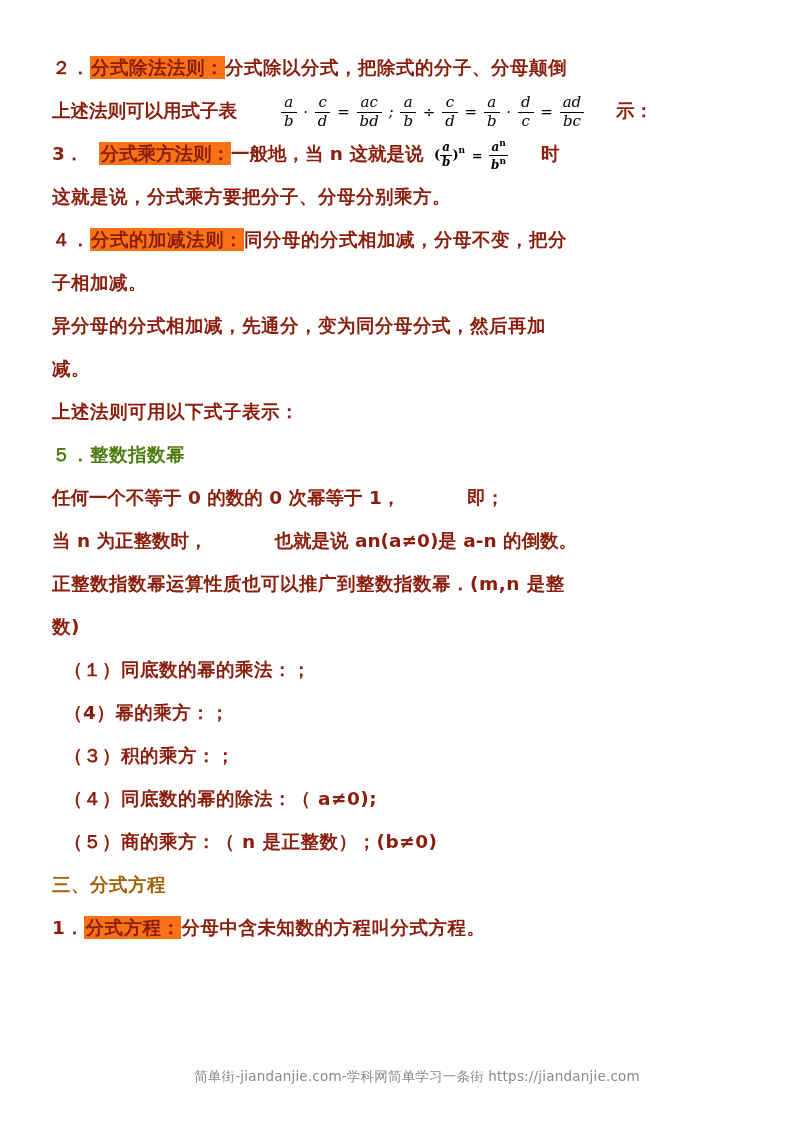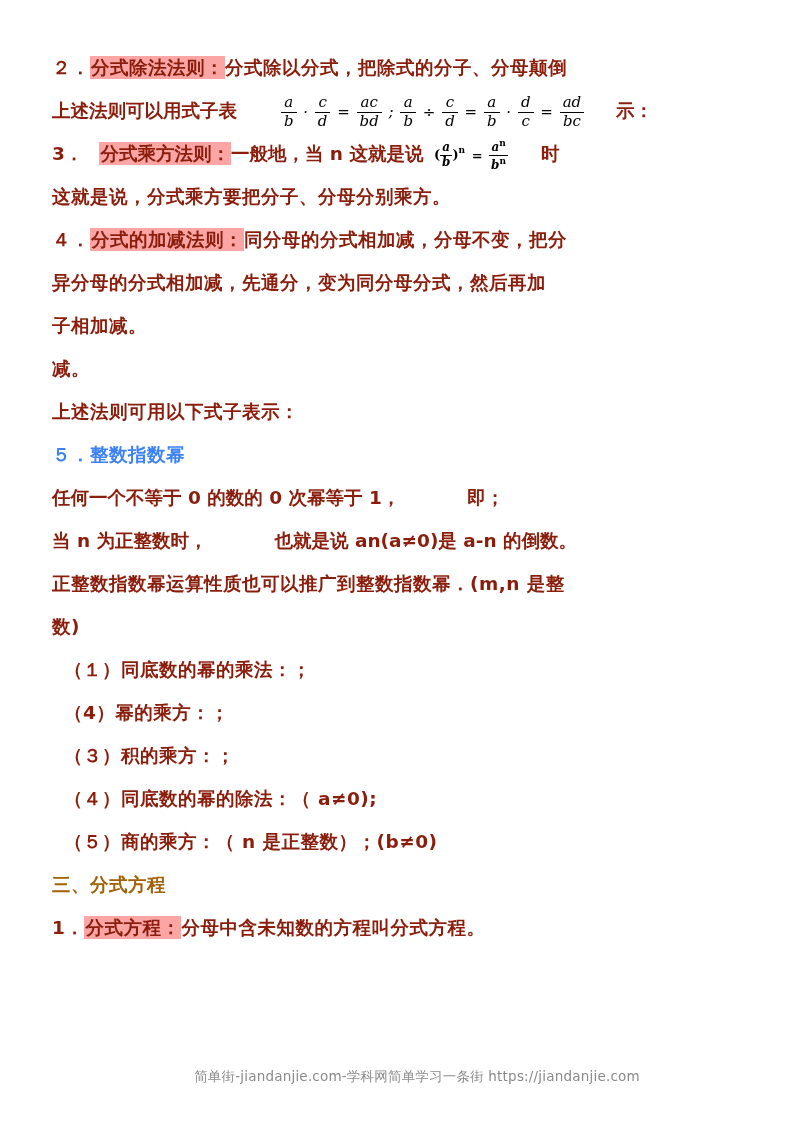--- a/index.html
+++ b/index.html
@@ -27,25 +27,25 @@
     line-height: 43px;
     color: #8a1d0b;
     font-weight: 700;
     letter-spacing: 0.5px;
     white-space: nowrap;
   }
   .indent {
     padding-left: 12px;
   }
   .hl {
-    background: #fca5a5;
+    background: #f97316;
     padding: 1px 1px;
   }
   .purple {
-    color: #3b82f6;
+    color: #4d7c0f;
   }
   .magenta {
     color: #a16207;
   }
   .frac-inline {
     display: inline-block;
     vertical-align: middle;
     font-family: "DejaVu Serif", "Liberation Serif", serif;
     font-style: italic;
     font-weight: 400;
@@ -183,22 +183,22 @@
     <span class="gap-left"></span>
     <span>时</span>
   </div>
 
   <div class="line">这就是说，分式乘方要把分子、分母分别乘方。</div>
 
   <div class="line">
     <span>４．</span><span class="hl">分式的加减法则：</span><span>同分母的分式相加减，分母不变，把分</span>
   </div>
 
+  <div class="line">子相加减。</div>
   <div class="line">异分母的分式相加减，先通分，变为同分母分式，然后再加</div>
-  <div class="line">子相加减。</div>
   <div class="line">减。</div>
   <div class="line">上述法则可用以下式子表示：</div>
 
   <div class="line purple">５．整数指数幂</div>
 
   <div class="row-formula">
     <span>任何一个不等于 0 的数的 0 次幂等于 1，</span>
     <span class="gap-mid"></span>
     <span>即；</span>
   </div>

